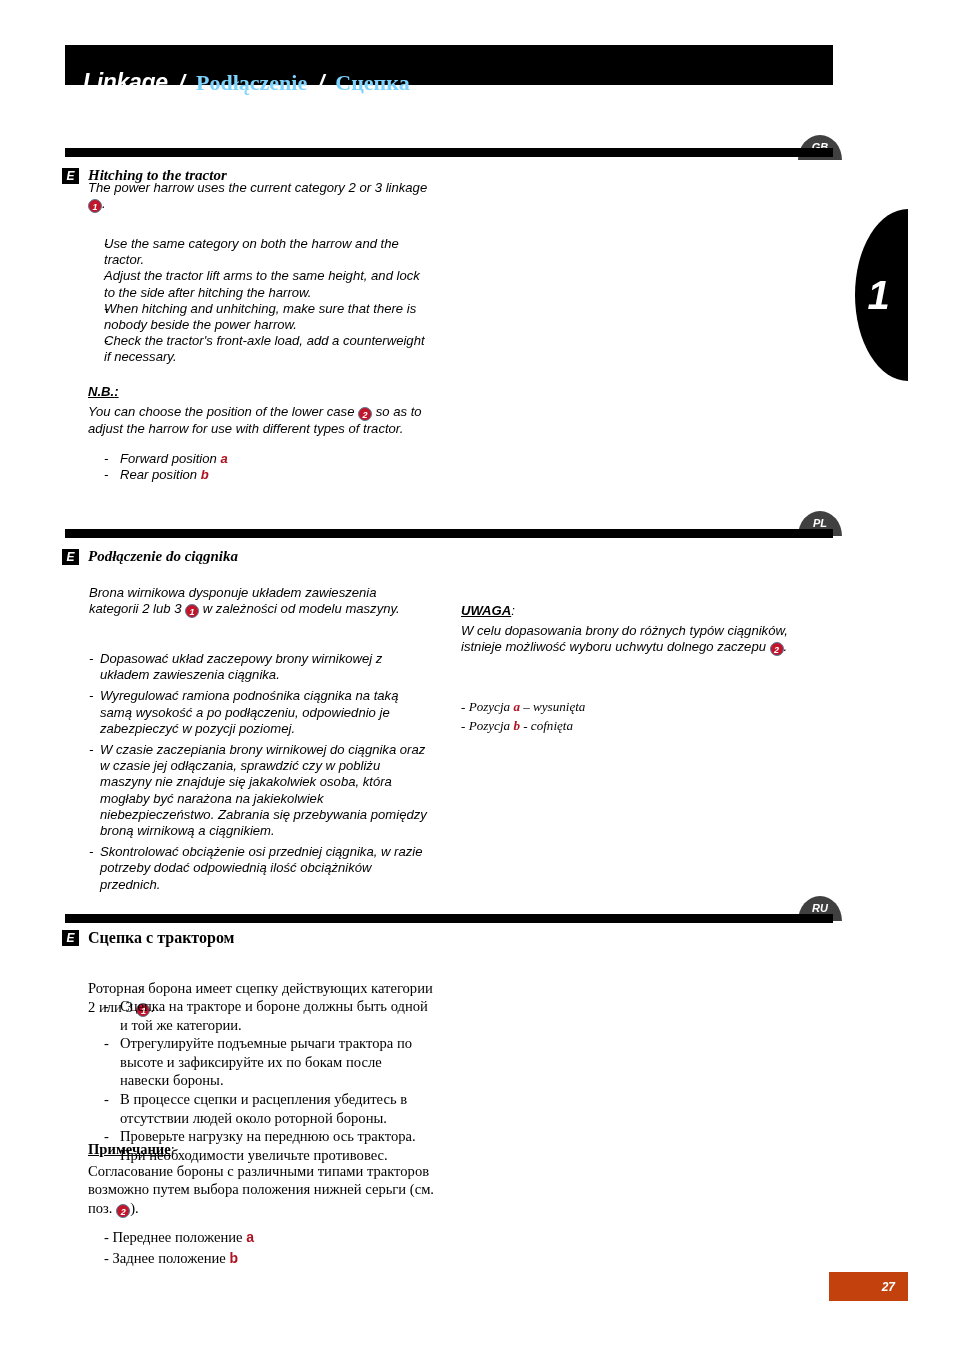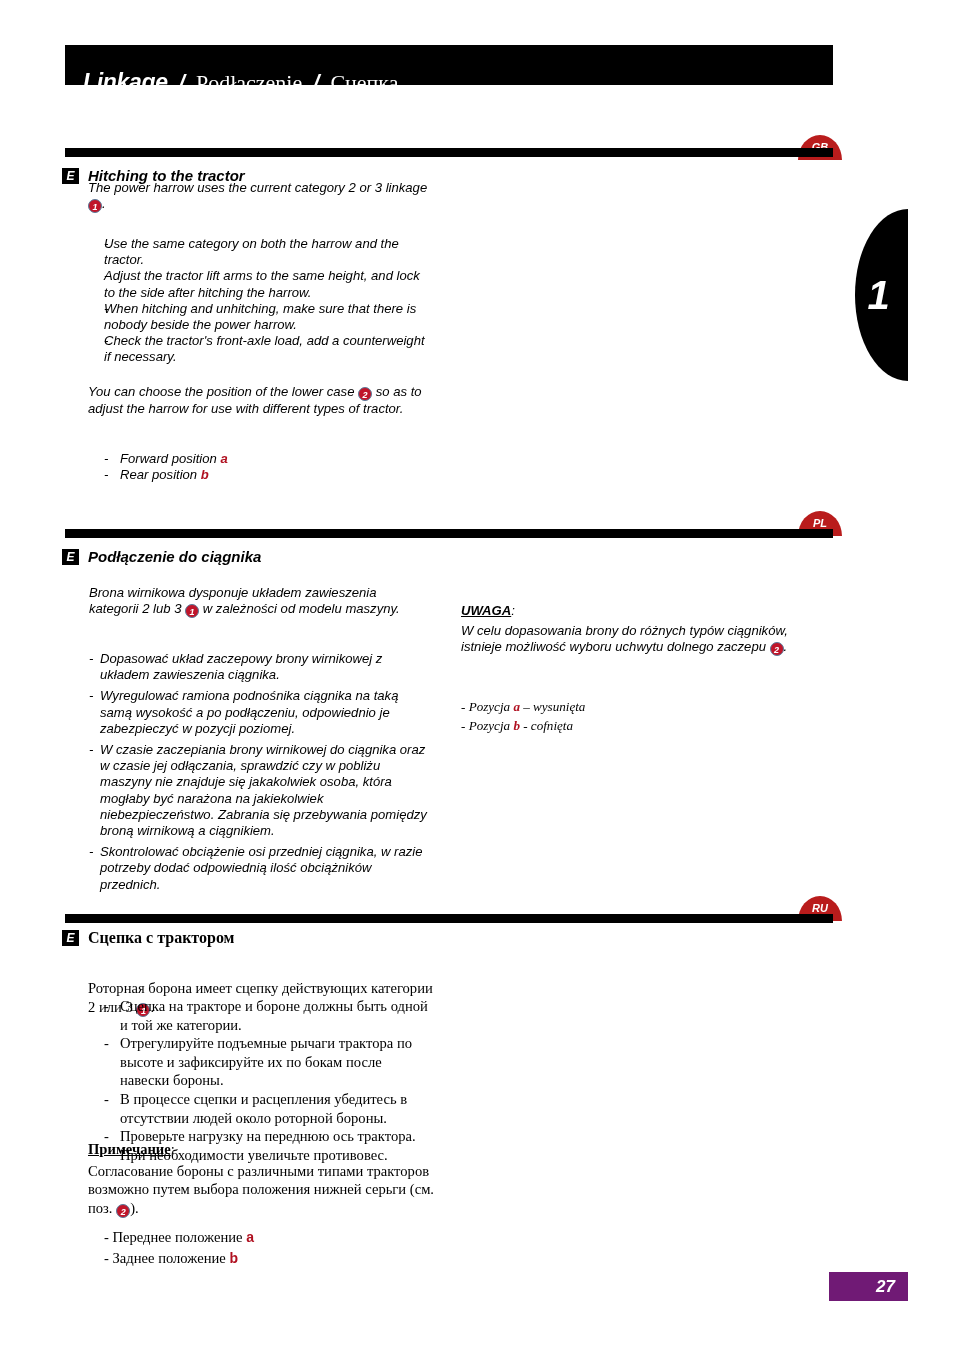--- a/index.html
+++ b/index.html
@@ -43,42 +43,42 @@
   }
   .title-sep {
     color: #ffffff;
     font-family: "Liberation Sans", sans-serif;
     font-weight: bold;
     font-style: italic;
     font-size: 22px;
     margin: 0 11px;
   }
   .title-pl, .title-ru {
-    color: #ffffff;
+    color: #7dd3fc;
     font-family: "Liberation Serif", serif;
-    font-weight: normal;
+    font-weight: bold;
     font-size: 22px;
     margin-top: 36px;
   }
 
   
   .rule {
     position: absolute;
     left: 65px;
     width: 768px;
     height: 9px;
     background: #000000;
   }
 
   
   .lang-badge {
     position: absolute;
     width: 44px;
     height: 25px;
-    background: #b91c1c;
+    background: #404040;
     border-top-left-radius: 22px 25px;
     border-top-right-radius: 22px 25px;
     color: #ffffff;
     font-family: "Liberation Sans", sans-serif;
     font-weight: bold;
     font-style: italic;
     font-size: 11px;
     display: flex;
     align-items: center;
     justify-content: center;
@@ -124,21 +124,21 @@
     font-weight: bold;
     font-style: italic;
     font-size: 12px;
     display: flex;
     align-items: center;
     justify-content: center;
     flex: 0 0 auto;
     margin-right: 9px;
   }
   .head-title-sans {
-    font-family: Liberation Sans, sans-serif;
+    font-family: Liberation Serif, serif;
     font-weight: bold;
     font-style: italic;
     font-size: 15px;
     white-space: nowrap;
   }
   .head-title-serif {
     font-family: "Liberation Serif", serif;
     font-weight: bold;
     font-size: 16px;
     white-space: nowrap;
@@ -233,26 +233,26 @@
     box-sizing: border-box;
   }
 
   
   .page-num {
     position: absolute;
     left: 829px;
     top: 1272px;
     width: 79px;
     height: 29px;
-    background: #701a75;
-    color: #ffffff;
-    font-family: "Liberation Sans", sans-serif;
-    font-weight: bold;
-    font-style: italic;
-    font-size: 17px;
+    background: #c2410c;
+    color: #ffffff;
+    font-family: "Liberation Sans", sans-serif;
+    font-weight: bold;
+    font-style: italic;
+    font-size: 12px;
     display: flex;
     align-items: center;
     justify-content: flex-end;
     padding-right: 13px;
     box-sizing: border-box;
   }
 </style>
 </head>
 <body>
 
@@ -291,20 +291,23 @@
 <div class="txt" style="left:104px; top:236px; width:330px;">
   <ul class="list">
     <li class="dash-item">Use the same category on both the harrow and the tractor.</li>
     <li class="dash-item">Adjust the tractor lift arms to the same height, and lock to the side after hitching the harrow.</li>
     <li class="dash-item">When hitching and unhitching, make sure that there is nobody beside the power harrow.</li>
     <li class="dash-item">Check the tractor's front-axle load, add a counterweight if necessary.</li>
   </ul>
 </div>
 
 <div class="txt" style="left:88px; top:384px; width:340px;">
+  <div style="margin-bottom:4px;">
+    <span class="nb">N.B.</span><span class="nb">:</span>
+  </div>
   <div>
     <span>You can choose the position of the lower case</span>
     <span class="marker">2</span>
     <span>so as to adjust the harrow for use with different types of tractor.</span>
   </div>
 </div>
 
 <div class="txt" style="left:104px; top:451px; width:330px;">
   <div class="dash-item">
     <span>Forward position</span>

